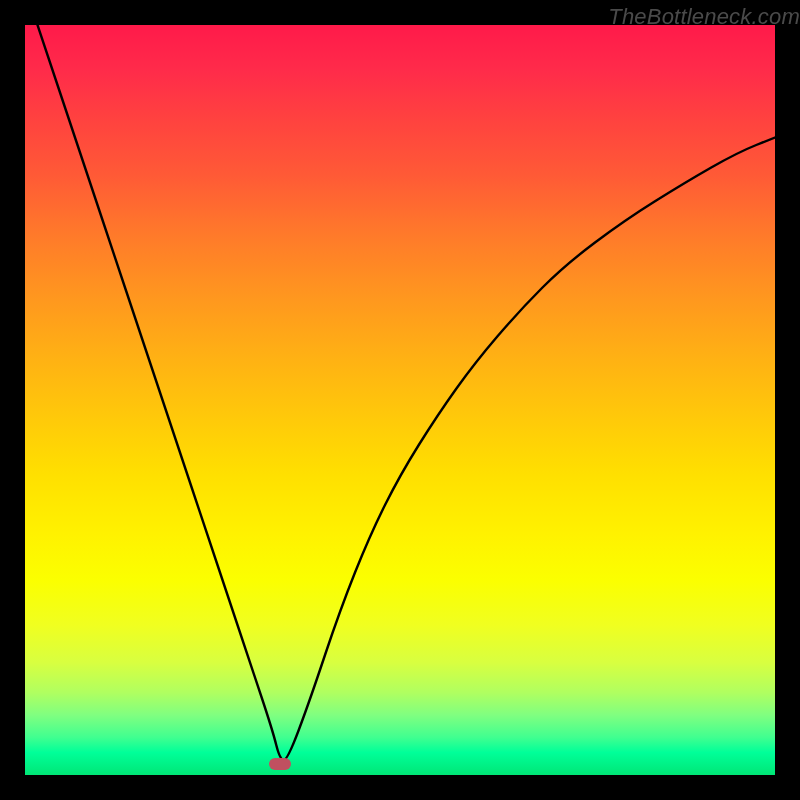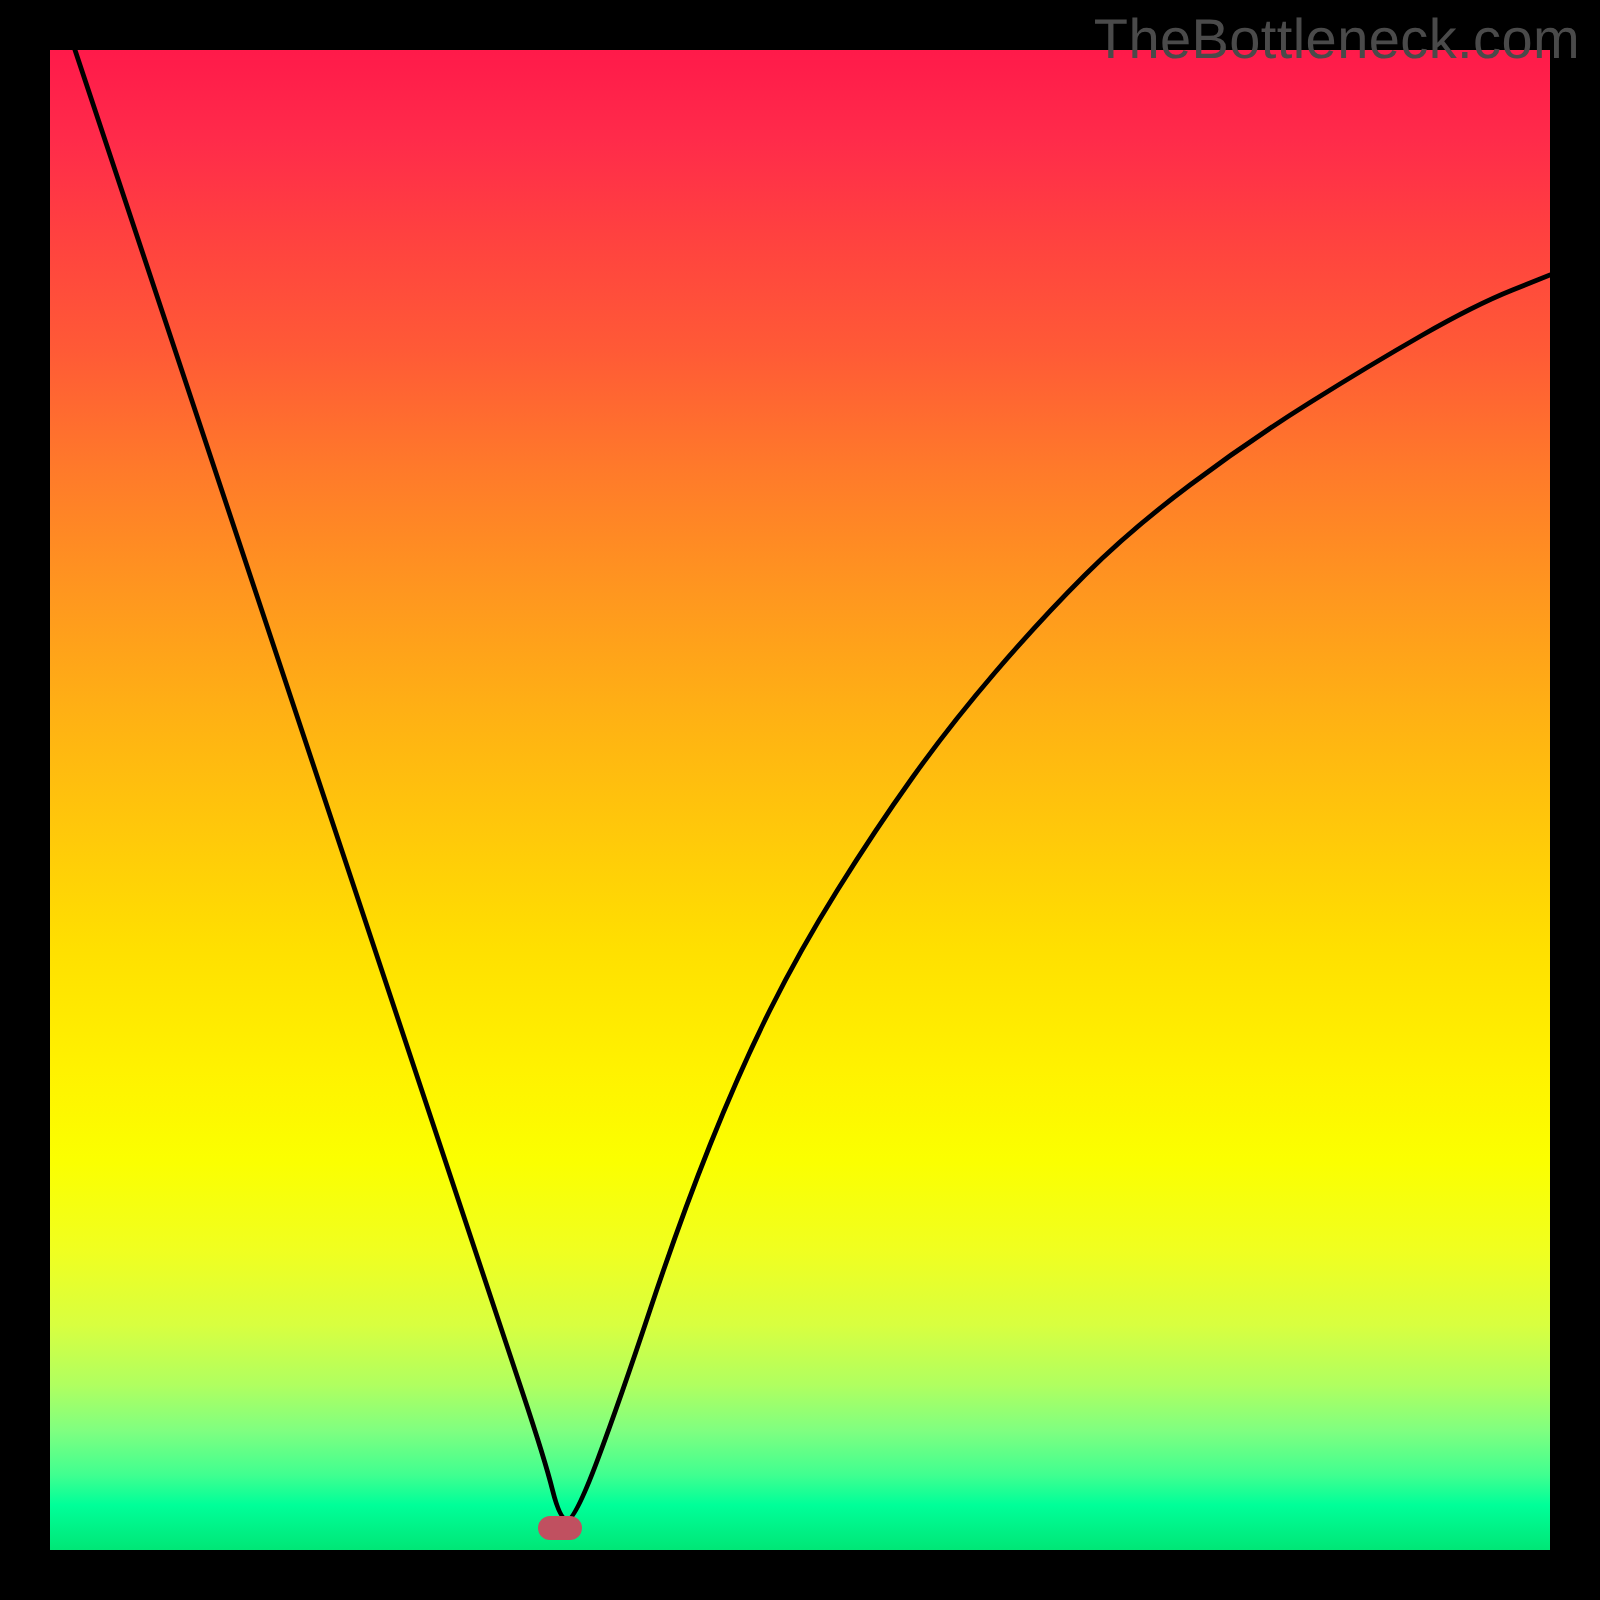--- a/index.html
+++ b/index.html
@@ -30,25 +30,26 @@
       #80ff80 92%,
       #40ff90 95%,
       #00ff99 97%,
       #00e676 100%
     );
   }
 
   .watermark {
     position: absolute;
     top: 4px;
-    right: 10px;
+    right: 0;
     color: #4a4a4a;
-    font-size: 28px;
+    font-size: 22px;
     letter-spacing: 0.2px;
     z-index: 10;
+    font-style: italic;
   }
 
   .curve {
     position: absolute;
     left: 25px;
     top: 25px;
     width: 750px;
     height: 750px;
     z-index: 5;
   }

